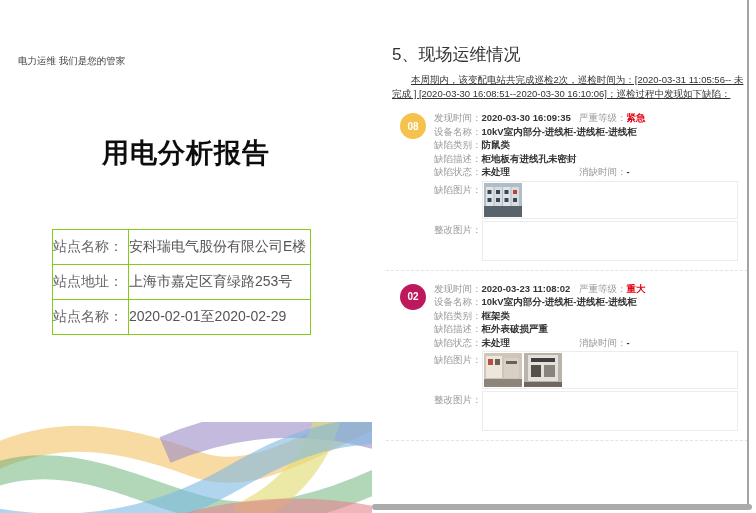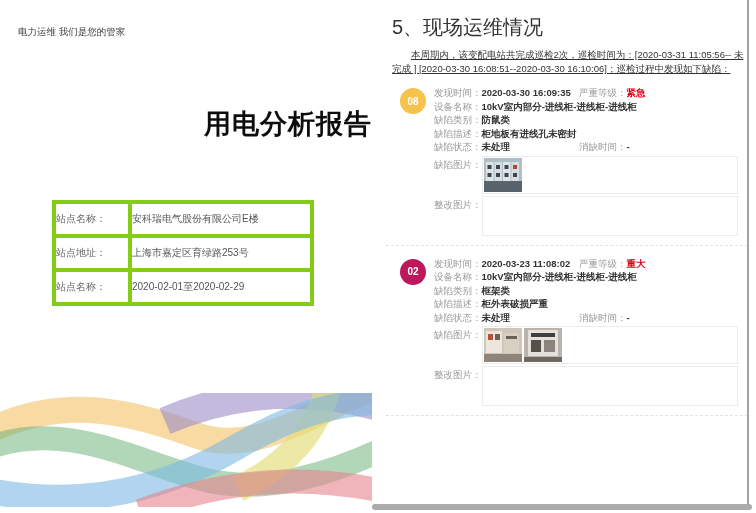--- a/index.html
+++ b/index.html
@@ -1,34 +1,34 @@
 <!DOCTYPE html>
 <html><head>
 <meta charset="utf-8">
 <style>
   * { box-sizing: border-box; margin: 0; padding: 0; }
   html, body { width: 756px; height: 513px; background: #ffffff; overflow: hidden; }
   body { font-family: "Liberation Sans", sans-serif; position: relative; }
 
-  .pages { display: flex; width: 756px; height: 419px; }
+  .pages { display: flex; width: 756px; height: 419px; margin-top: 29px; }
 
   
   .page-left { position: relative; flex: 0 0 372px; height: 513px; background: #fff; overflow: hidden; }
   .slogan { position: absolute; top: 26px; left: 18px; font-size: 9.5px; color: #3a3a3a; }
-  .cover-title { position: absolute; top: 106px; left: 0; width: 100%; text-align: right;
+  .cover-title { position: absolute; top: 106px; left: 0; width: 100%; text-align: center;
                  font-size: 27px; font-weight: bold; color: #0d0d0d; letter-spacing: 1px; }
   .info-table { position: absolute; top: 200px; left: 52px; border-collapse: collapse; background: #fff; }
-  .info-table td { border: 4px solid #84cc16; font-size: 10px; padding: 8px 0; }
+  .info-table td { border: 1px solid #84cc16; font-size: 14px; padding: 8px 0; }
   .info-table td.lbl { width: 76px; color: #666; white-space: nowrap; }
   .info-table td.val { width: 182px; color: #555; white-space: nowrap; }
   .waves { position: absolute; left: 0; bottom: 6px; width: 372px; height: 114px; }
 
   
   .page-right { position: relative; flex: 0 0 370px; height: 513px; margin-left: 14px; padding: 14px 10px 0 6px; }
-  .section-title { font-size: 20px; color: #333; font-weight: 500; margin-bottom: 7px; }
+  .section-title { font-size: 17px; color: #333; font-weight: 500; margin-bottom: 7px; }
   .summary { font-size: 9.5px; color: #333; line-height: 1.48; text-indent: 2em; margin-bottom: 10px; text-decoration: underline; }
 
   .defect { position: relative; padding-left: 42px; }
   .badge { position: absolute; left: 8px; top: 2px; width: 26px; height: 26px; border-radius: 50%;
            background: #f6c24e; color: #fff; font-size: 10px; font-weight: bold;
            display: flex; align-items: center; justify-content: center; }
   .drow { display: flex; font-size: 9.5px; line-height: 13.5px; align-items: baseline; }
   .pair { display: flex; text-align: right; }
   .pair-main { width: 145px; flex: 0 0 145px; }
   .dlabel { color: #999; white-space: nowrap; }

